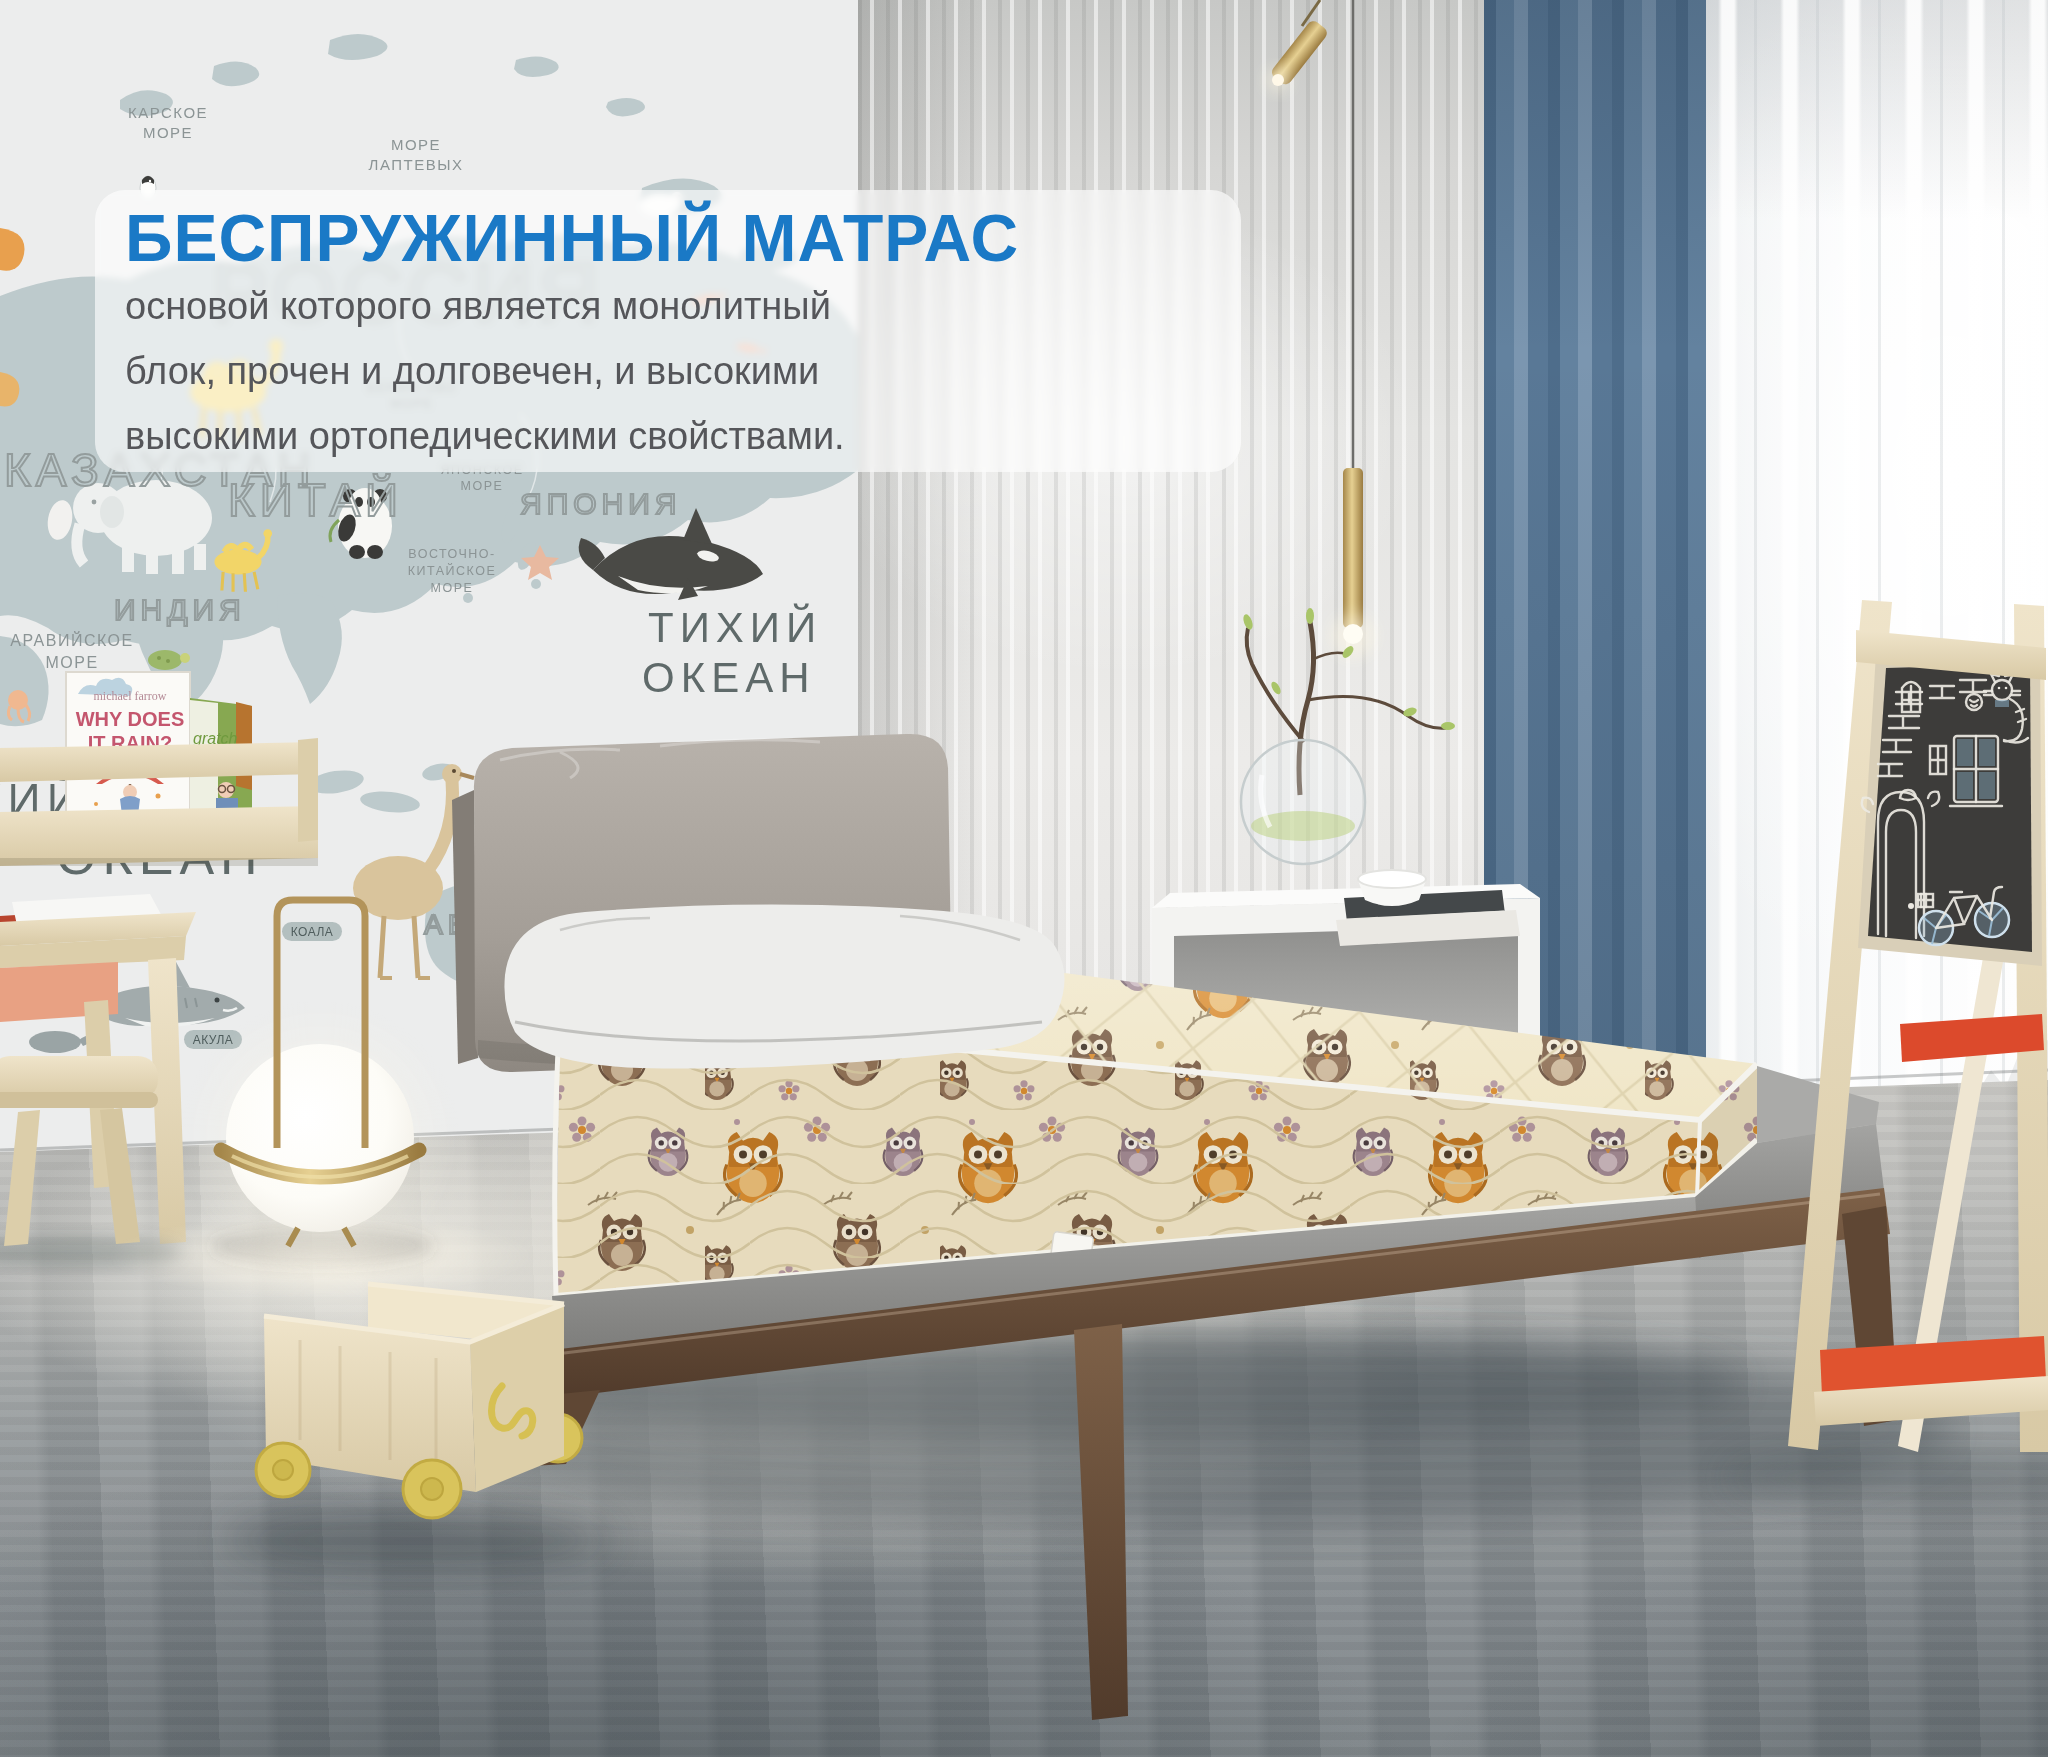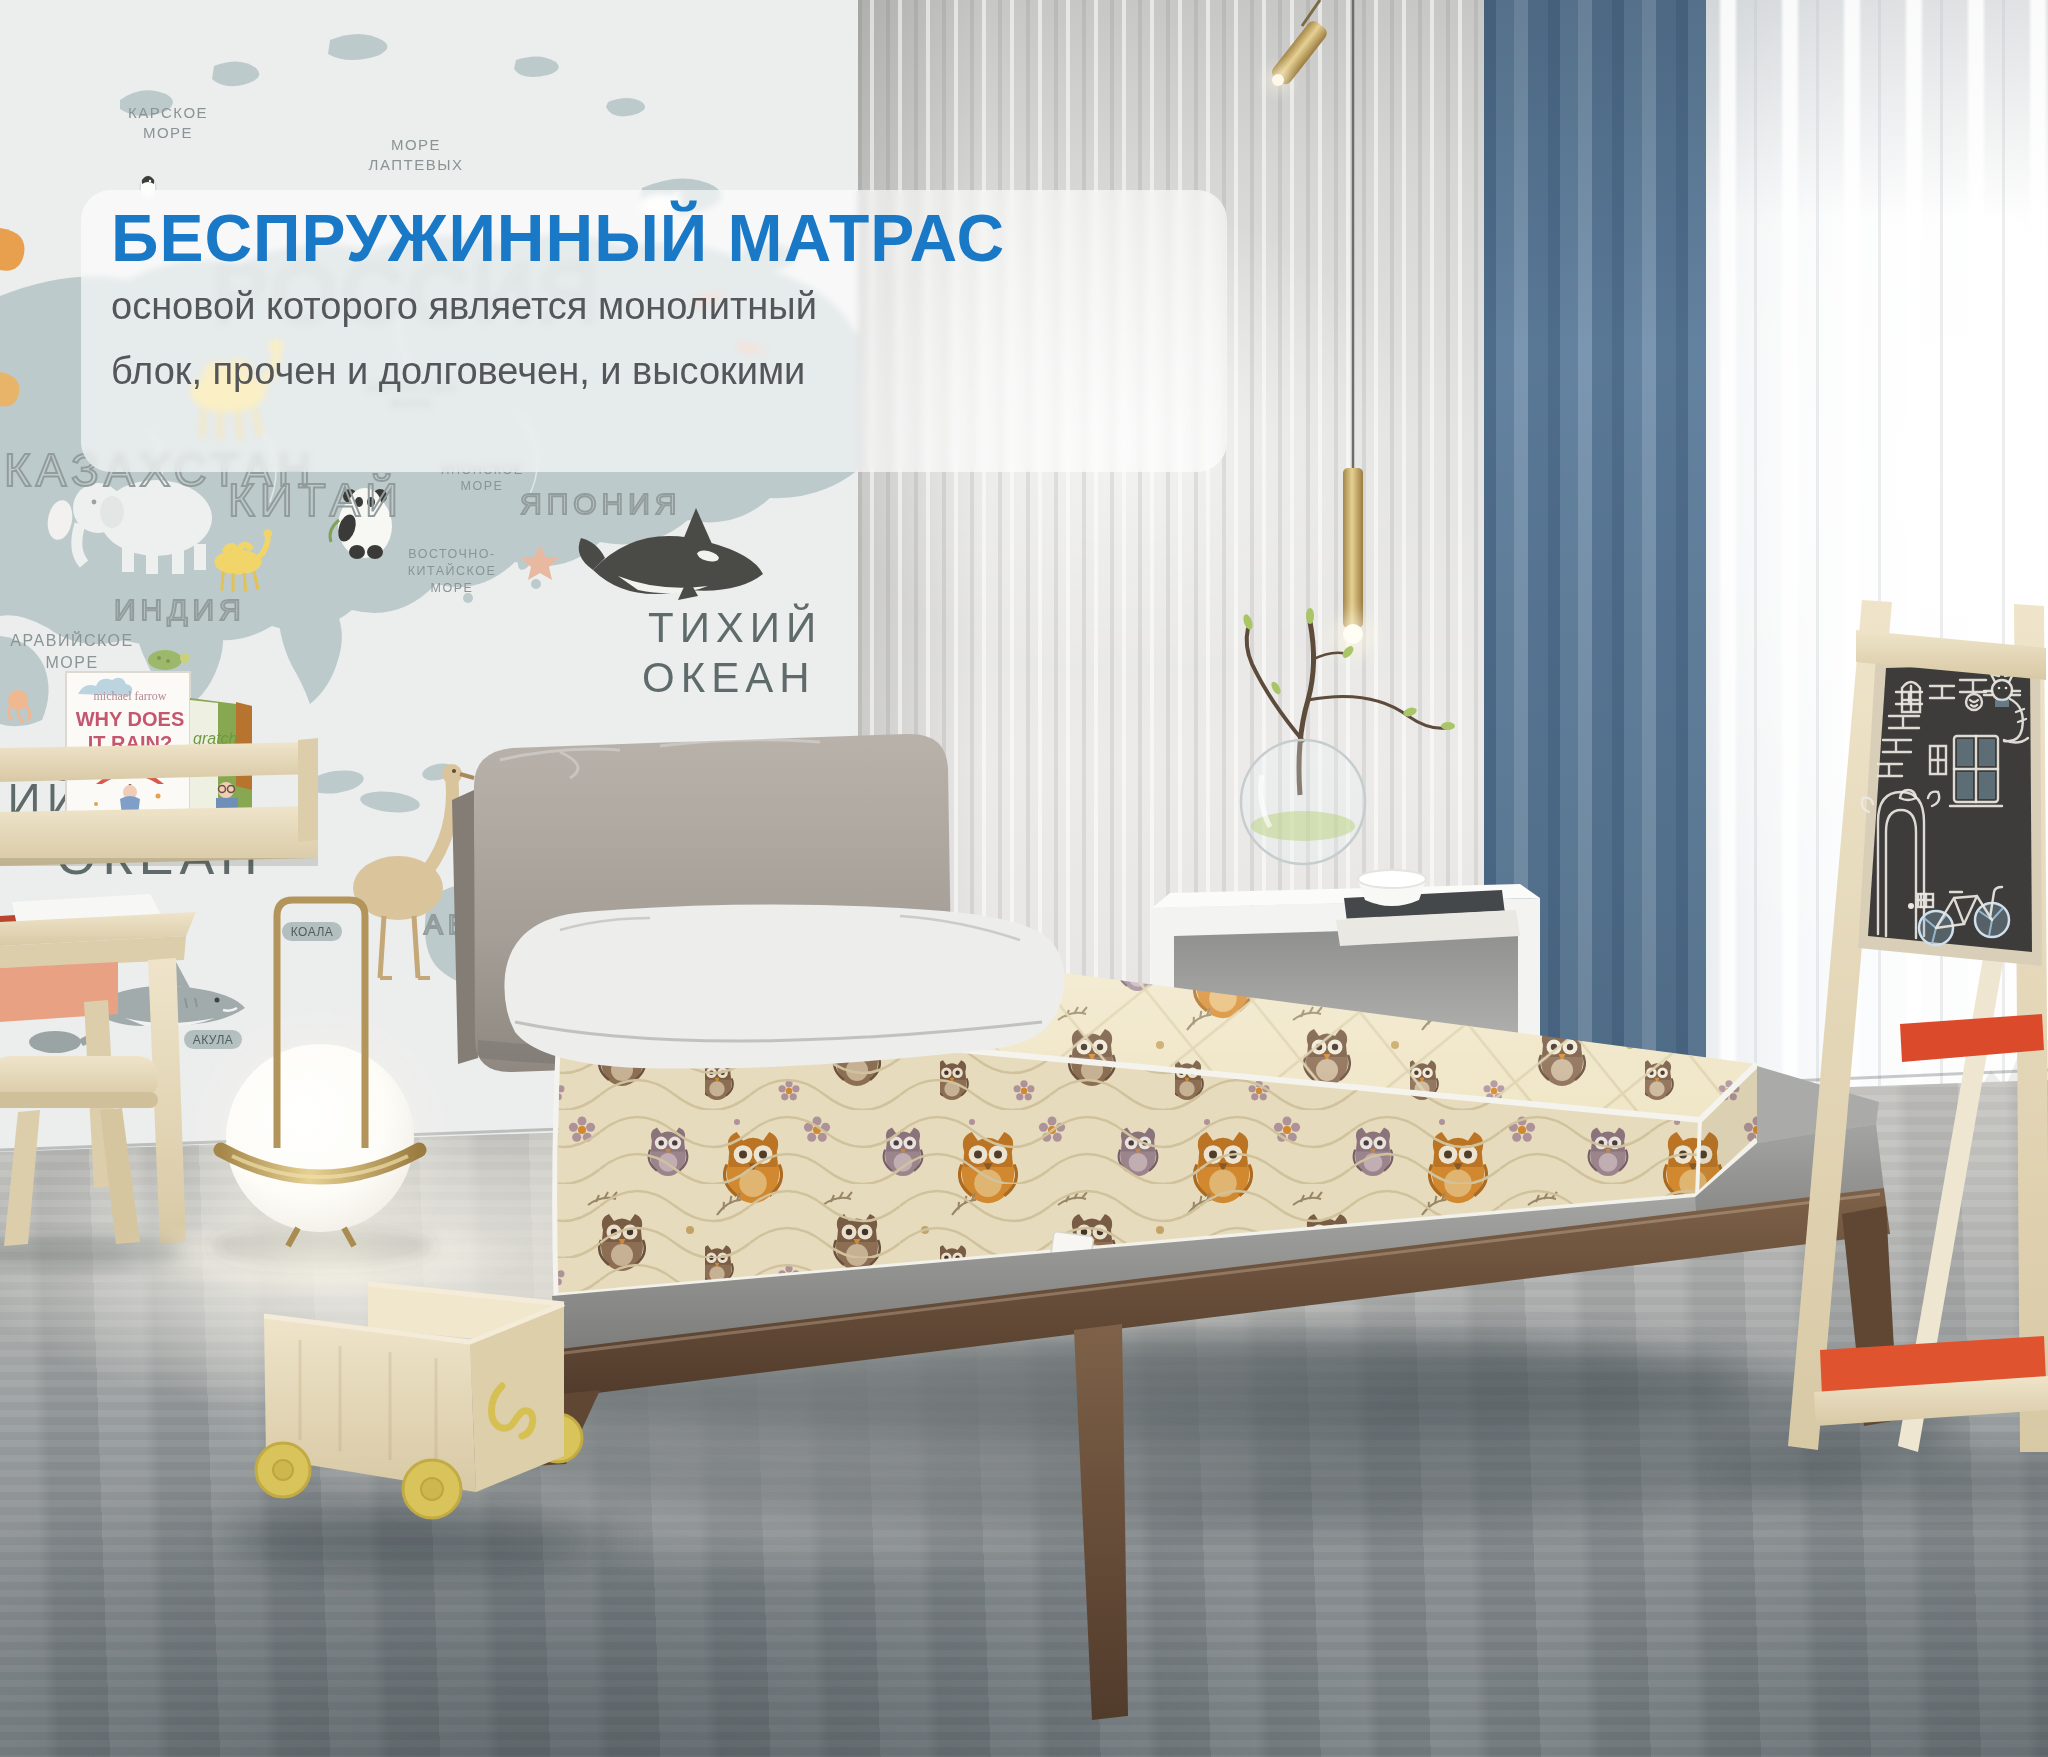--- a/index.html
+++ b/index.html
@@ -33,21 +33,21 @@
     background:
       radial-gradient(1000px 420px at 800px 230px,rgba(240,236,226,.85),rgba(240,236,226,0) 65%),
       radial-gradient(520px 210px at 330px 185px,rgba(252,250,242,.8),rgba(252,250,242,0) 70%),
       radial-gradient(1400px 720px at 28% 116%,rgba(36,46,52,.40),rgba(36,46,52,0) 62%),
       radial-gradient(1200px 620px at 104% 112%,rgba(36,46,52,.32),rgba(36,46,52,0) 60%),
       repeating-linear-gradient(88deg,rgba(255,255,255,.05) 0 46px,rgba(24,32,38,.06) 60px 110px),
       repeating-linear-gradient(180deg,rgba(255,255,255,.03) 0 7px,rgba(0,0,0,.03) 7px 15px),
       linear-gradient(180deg,#c6c5c1 0,#bfbfbc 90px,#abadac 220px,#94999b 360px,#83898d 520px,#7a8185 100%);}
   .art{left:0;top:0;z-index:5;}
   
-  .overlay{left:81px;top:190px;width:1146px;height:282px;z-index:10;
+  .overlay{left:95px;top:190px;width:1146px;height:282px;z-index:10;
     background:rgba(255,255,255,.62);border-radius:30px;
     -webkit-backdrop-filter:blur(3px);backdrop-filter:blur(3px);
     padding:0;box-sizing:border-box;}
   .overlay h1{margin:12px 0 0 30px;font-size:66px;line-height:72px;font-weight:700;
     letter-spacing:1px;color:#1a79c6;}
   .overlay p{margin:0 0 0 30px;font-size:38px;line-height:65px;font-weight:400;color:#55565a;}
   
   .lbl-country{font-family:"Liberation Sans",sans-serif;fill:none;stroke:#939c9c;stroke-width:2px;letter-spacing:5px;}
   .lbl-sea{font-family:"Liberation Sans",sans-serif;fill:#8b9495;letter-spacing:1.5px;}
   .lbl-ocean{font-family:"Liberation Sans",sans-serif;fill:#5f6a6a;letter-spacing:6px;}
@@ -572,15 +572,16 @@
       <polygon points="1900,1024 2042,1014 2044,1050 1902,1062" fill="#dc4a2c"></polygon>
       <polygon points="1820,1350 2044,1336 2046,1380 1822,1396" fill="#e0532f"></polygon>
       <polygon points="1814,1392 2048,1376 2048,1410 1816,1426" fill="url(#birchG)"></polygon>
     </g>
   </svg>
 
   <div class="abs overlay">
     <h1>БЕСПРУЖИННЫЙ МАТРАС</h1>
     <p>основой которого является монолитный</p>
     <p>блок, прочен и долговечен, и высокими</p>
+    <p>высокими ортопедическими свойствами.</p>
   </div>
 
 </div>
 
 </body></html>

